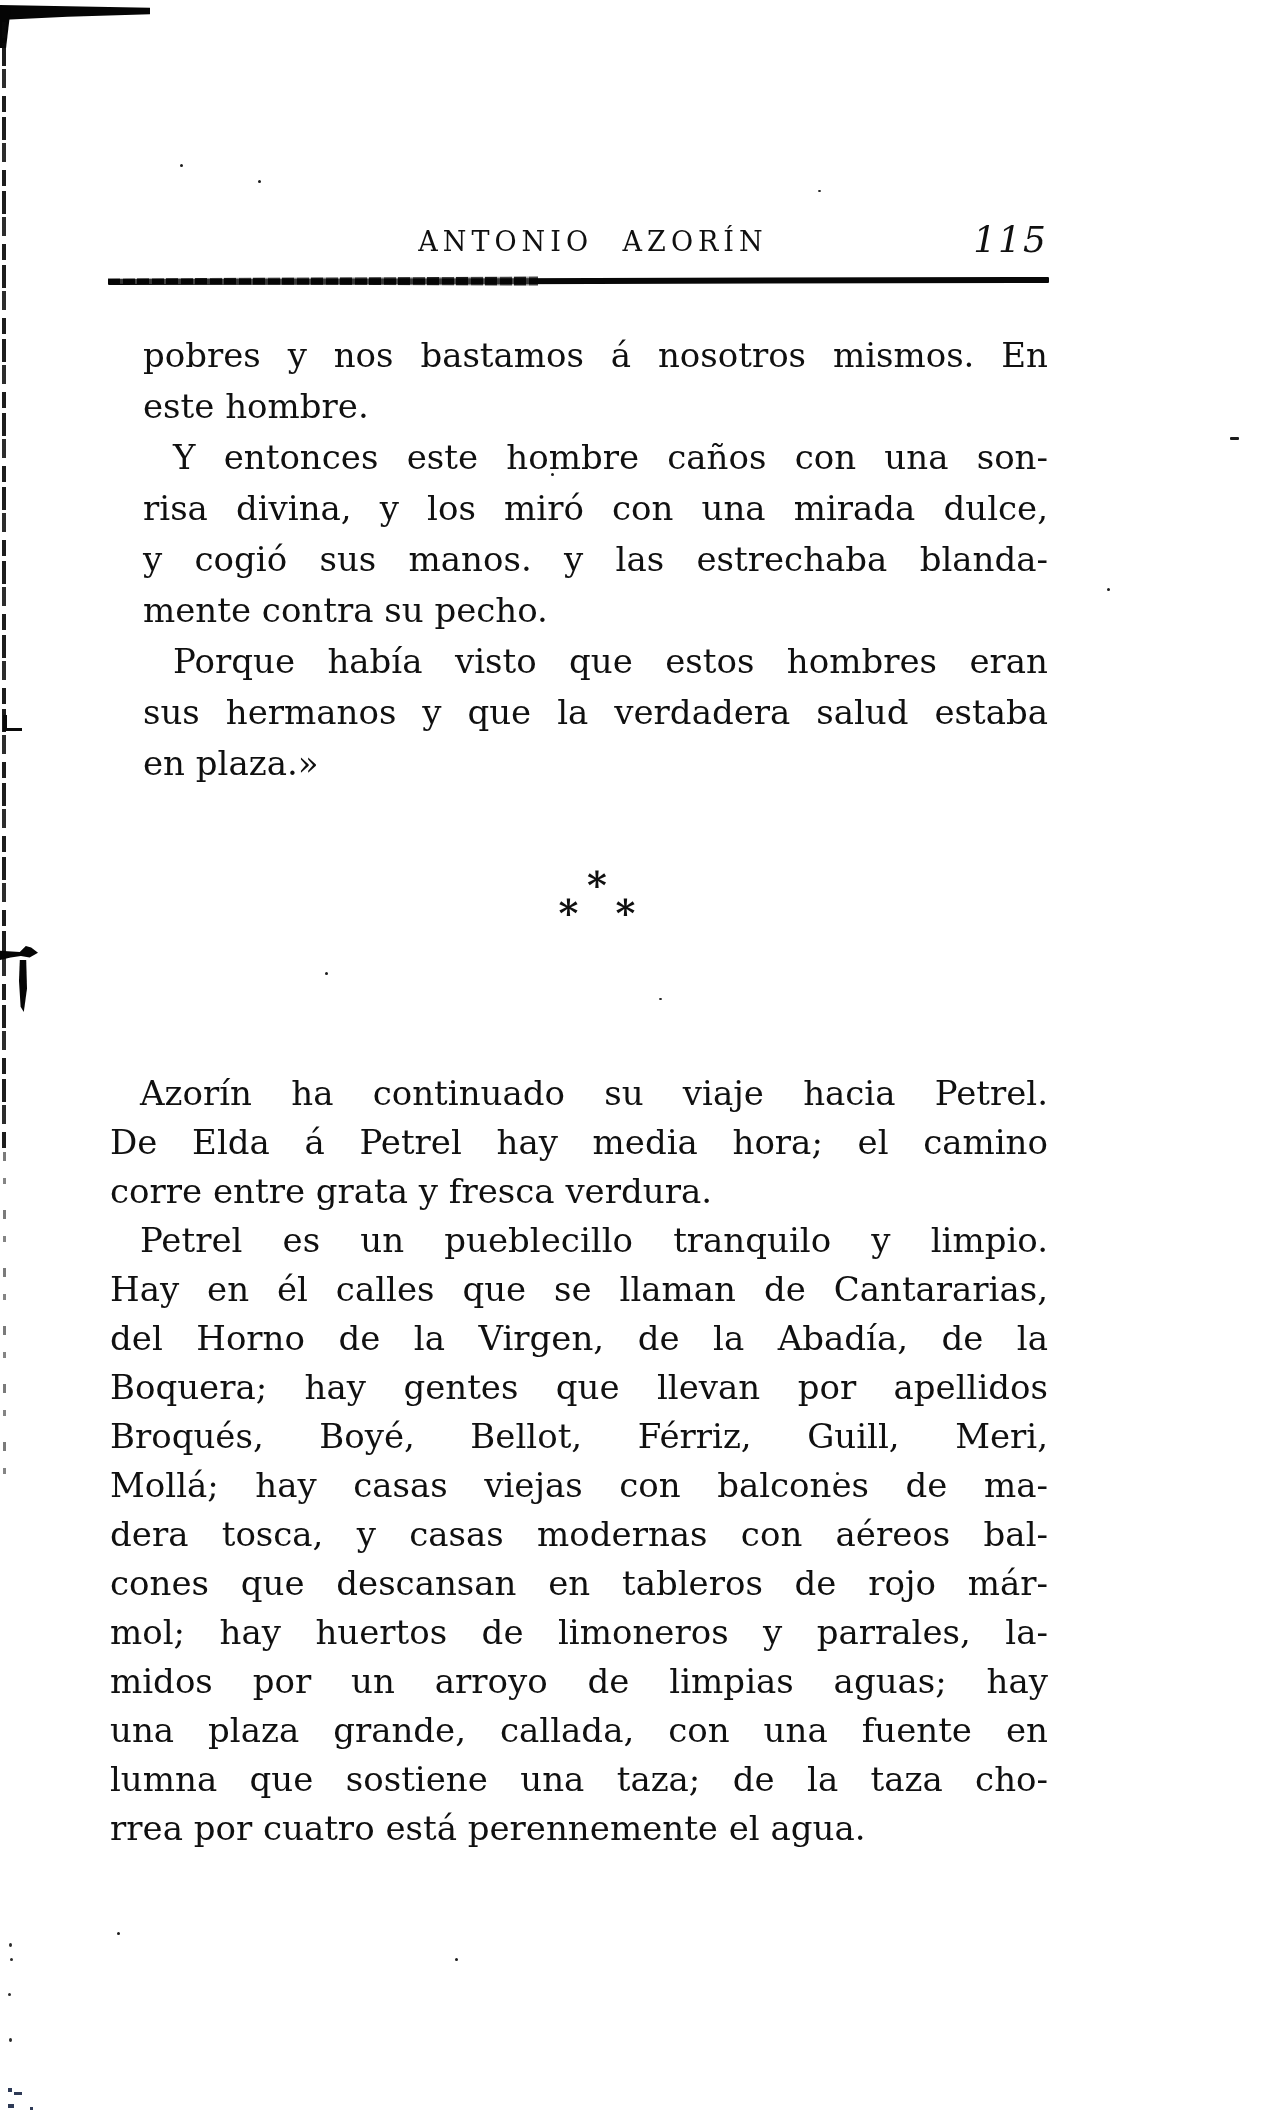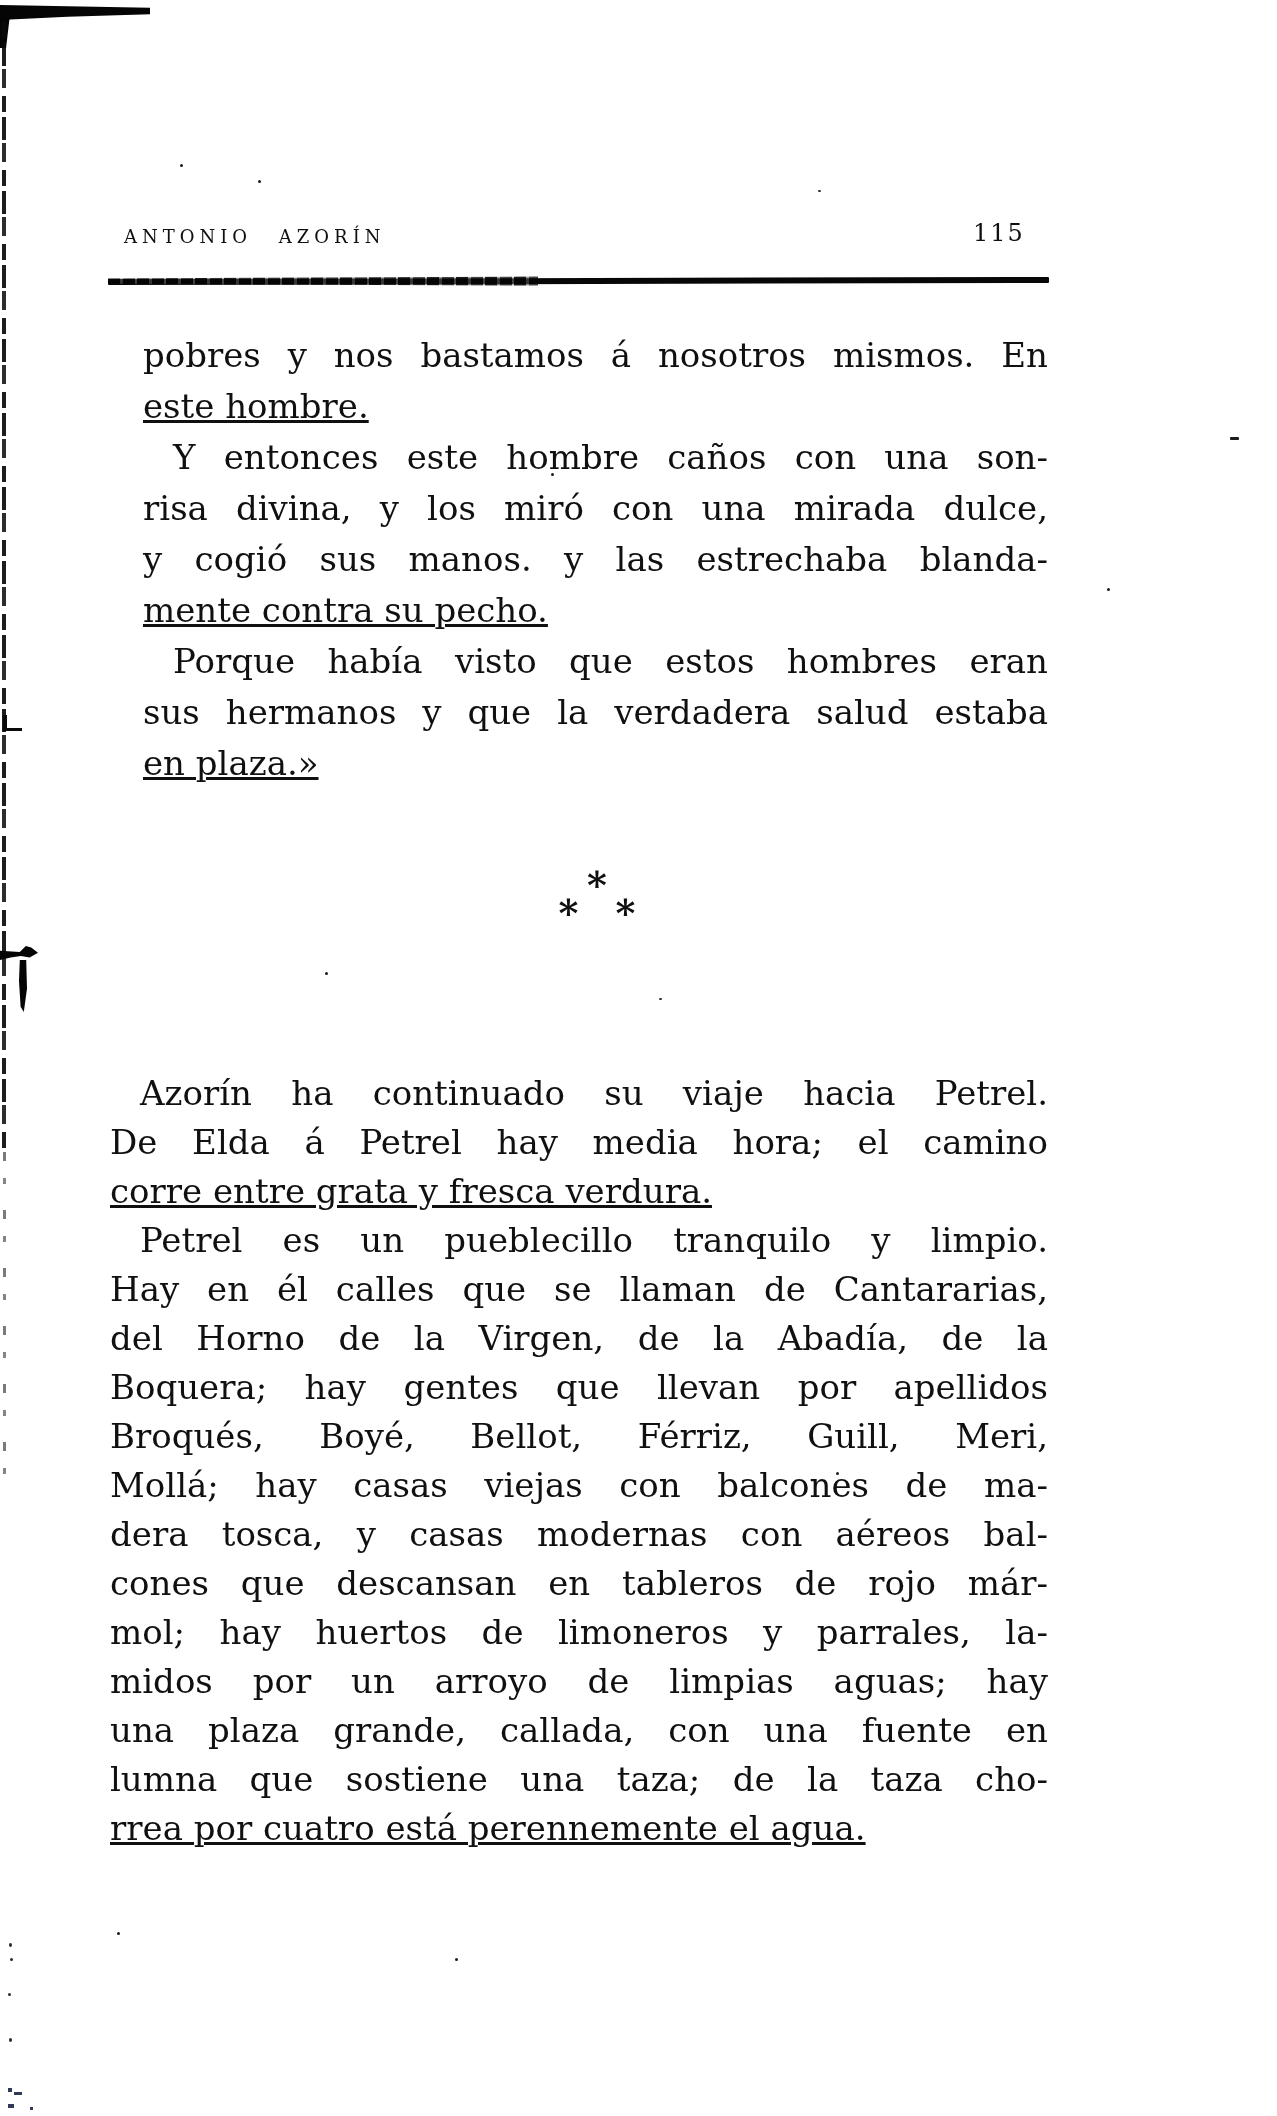--- a/index.html
+++ b/index.html
@@ -50,27 +50,28 @@
   .arrow-stem {
     position:absolute; left:19px; top:960px; width:8px; height:52px;
     background:#050505;
     clip-path:polygon(10% 0, 90% 0, 100% 55%, 60% 100%, 20% 90%, 0 40%);
   }
   .speck { position:absolute; background:#1c1c1c; border-radius:50%; }
 
   
   .running-head {
     position:absolute; left:110px; top:226px; width:938px;
-    font-size:18px; letter-spacing:5px; word-spacing:16px;
+    text-align:center;
+    font-size:27px; letter-spacing:5px; word-spacing:16px;
     transform:translateX(14px);
     white-space:nowrap;
   }
   .folio {
     position:absolute; left:973px; top:219px; width:75px;
-    text-align:left; font-size:24px; letter-spacing:2px;
+    text-align:center; font-size:36px; letter-spacing:2px;font-style:italic;
   }
   .head-rule {
     position:absolute; left:108px; top:278px; width:941px; height:6px;
     background:#070707; border-radius:1px;
     transform:rotate(-0.12deg);
   }
   .head-rule-ragged {
     position:absolute; left:108px; top:276px; width:430px; height:10px;
     background:repeating-linear-gradient(90deg,
       rgba(5,5,5,.9) 0 12px, rgba(90,90,90,.55) 12px 15px,
@@ -86,21 +87,21 @@
   .block-1 { top:330px; }
   .block-1 .line { line-height:51px;margin-left:33px; }
   .block-2 { top:1042px;margin-top:27px; }
   .block-2 .line { line-height:49px; }
   .line {
     text-align:justify;
     text-align-last:justify;
     white-space:normal;
   }
   .line.indent { padding-left:30px; }
-  .line.pl { text-align-last:left;text-decoration:underline; }
+  .line.pl { text-align-last:left; }
 
   
   .sep-top, .sep-bottom {
     position:absolute; left:110px; width:938px; text-align:center;
     font-size:38px; line-height:30px; font-weight:bold;
     transform:translateX(18px);
   }
   .sep-top { top:870px; }
   .sep-bottom { top:898px; word-spacing:24px; }
 </style>

